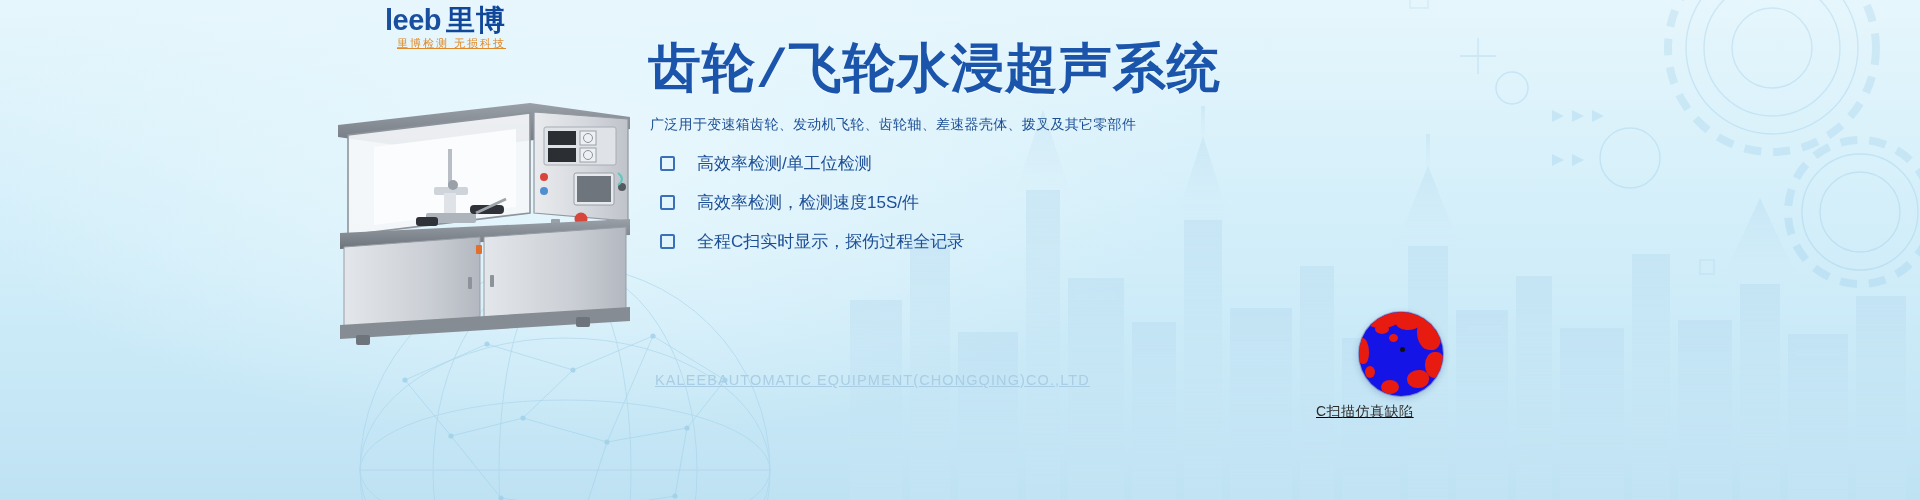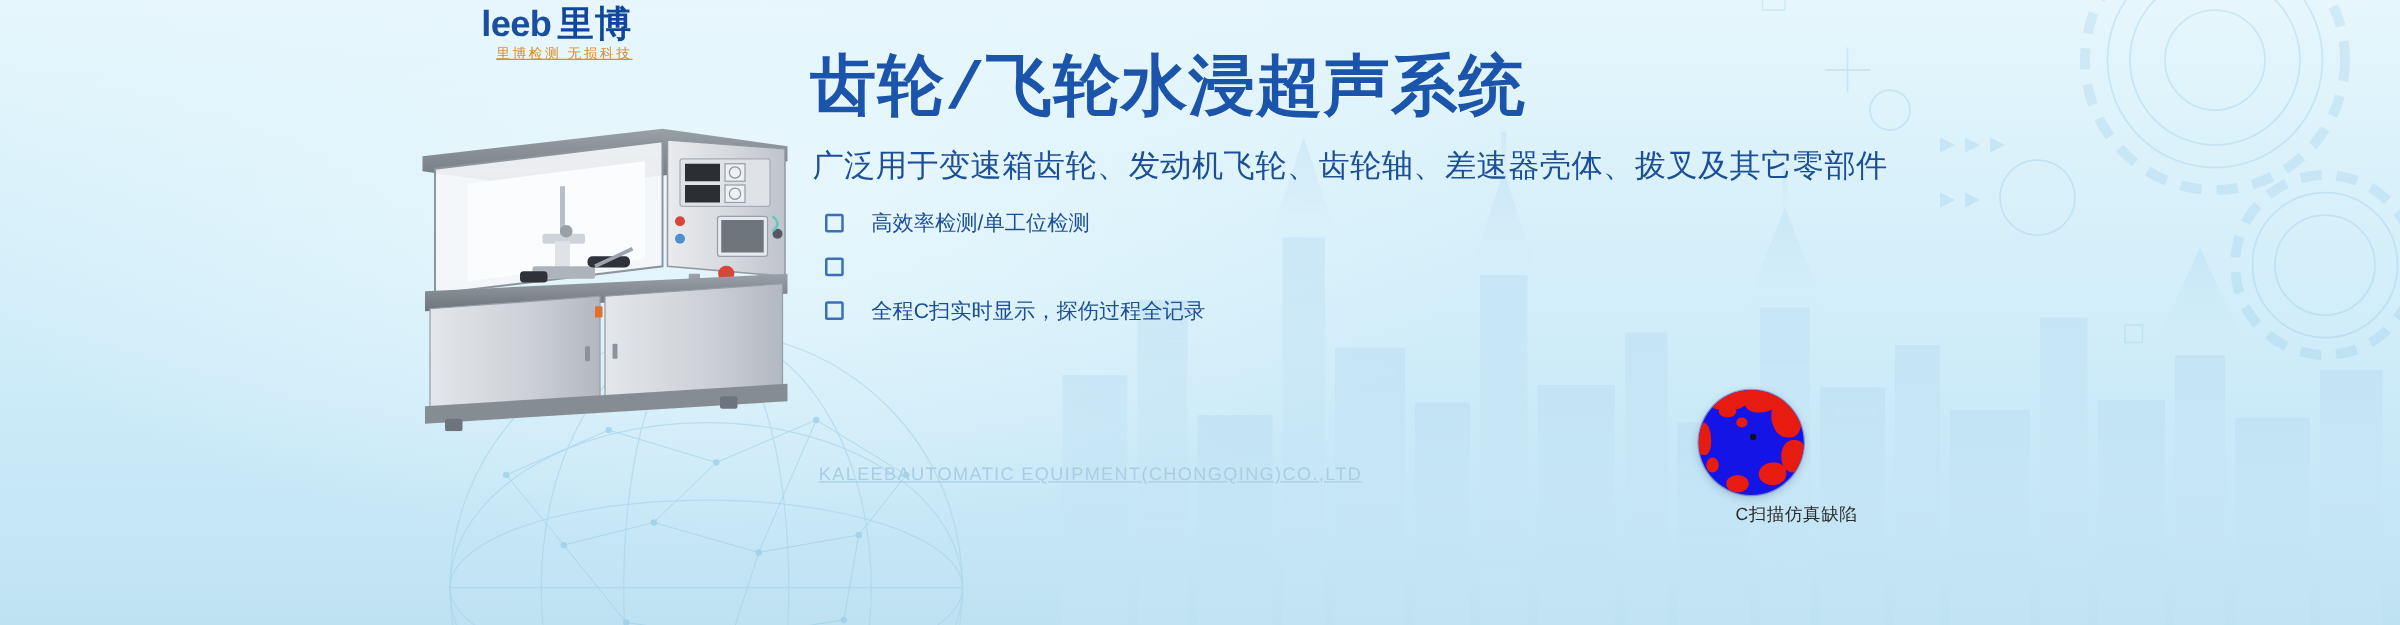--- a/index.html
+++ b/index.html
@@ -38,32 +38,32 @@
 
   
   .content{position:absolute;left:648px;top:44px;width:740px;}
   .title{
     font-size:53px;font-weight:bold;color:#1b55ab;line-height:1.06;
     letter-spacing:1px;margin:0 0 16px 0;white-space:nowrap;
     text-shadow:0 1px 0 rgba(255,255,255,.55);
     font-family:Liberation Mono, monospace;
   }
   .subtitle{
-    font-size:25px;color:#1c4f96;letter-spacing:.3px;margin:0 0 18px 2px;white-space:nowrap;
+    font-size:14px;color:#1c4f96;letter-spacing:.3px;margin:0 0 18px 2px;white-space:nowrap;
   }
   .features{list-style:none;margin:0;padding:0;}
   .feature{display:flex;align-items:center;margin:0 0 16px 12px;}
   .chk{
     width:15px;height:15px;border:2px solid #3a6fba;border-radius:2px;
     box-sizing:border-box;flex:0 0 auto;background:transparent;
   }
   .feature-label{font-size:17px;color:#1d4f97;margin-left:22px;white-space:nowrap;}
 
   
-  .cscan{position:absolute;left:668px;top:268px;width:170px;text-align:right;}
+  .cscan{position:absolute;left:668px;top:268px;width:170px;text-align:left;text-decoration:underline;}
   .cscan-disc{
     width:84px;height:84px;border-radius:50%;margin:0 auto;
     position:relative;overflow:hidden;background:#1414e6;
     box-shadow:0 0 0 1px rgba(40,40,160,.35), 0 2px 7px rgba(30,60,120,.3);
   }
   .cscan-disc .blob{position:absolute;background:#e81b10;}
   .cscan-disc .core{position:absolute;width:5px;height:5px;border-radius:50%;background:#101010;left:41px;top:35px;}
   .cscan-caption{margin-top:7px;font-size:14px;color:#2b2b2b;letter-spacing:.5px;white-space:nowrap;}
 
   
@@ -276,20 +276,21 @@
   <div class="content">
     <h1 class="title">齿轮/飞轮水浸超声系统</h1>
     <p class="subtitle">广泛用于变速箱齿轮、发动机飞轮、齿轮轴、差速器壳体、拨叉及其它零部件</p>
     <ul class="features">
       <li class="feature">
         <span class="chk"></span>
         <span class="feature-label">高效率检测/单工位检测</span>
       </li>
       <li class="feature">
         <span class="chk"></span>
+        <span class="feature-label">高效率检测，检测速度15S/件</span>
       </li>
       <li class="feature">
         <span class="chk"></span>
         <span class="feature-label">全程C扫实时显示，探伤过程全记录</span>
       </li>
     </ul>
 
     <div class="cscan">
       <div class="cscan-disc">
         <span class="blob" style="left:6px;top:-4px;width:34px;height:20px;border-radius:40% 60% 50% 45%;"></span>

